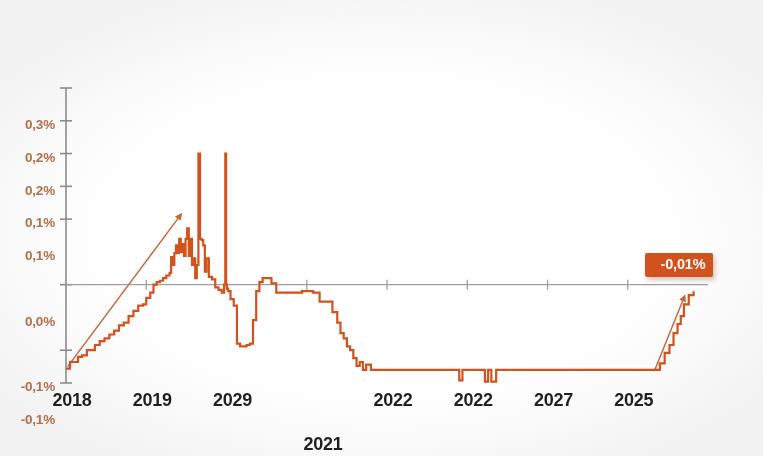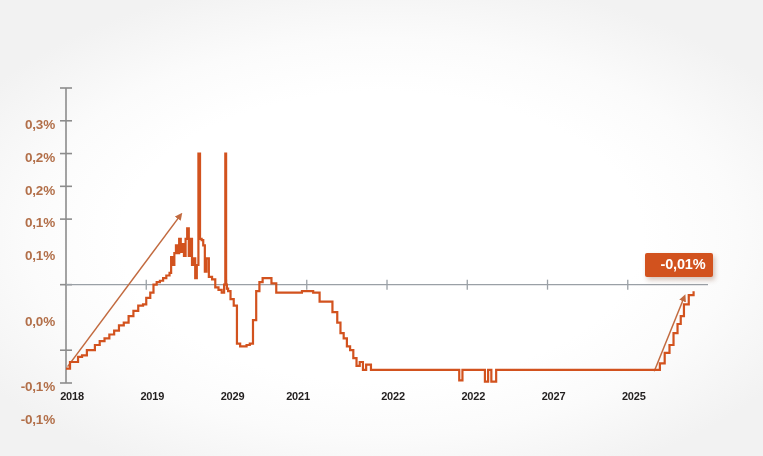--- a/index.html
+++ b/index.html
@@ -55,21 +55,21 @@
     left: 8px;
     top: 0;
     width: 47px;
     height: 456px;
     margin-top: 36px;
   }
   .xtick-label {
     position: absolute;
     top: 390px;
     text-align: center;
-    font-size: 11px;
+    font-size: 18px;
     font-weight: bold;
     color: #221f1f;
     letter-spacing: -0.2px;
     transform: translateX(-50%);
     white-space: nowrap;
   }
   #value-badge {
     position: absolute;
     background: #d2521e;
     color: #ffffff;
@@ -133,21 +133,21 @@
       </g>
     <g id="series-layer">
         <path d="M66.00,368.58L70.01,368.58L70.01,362.02L74.03,362.02L74.03,362.02L78.04,362.02L78.04,356.78L82.05,356.78L82.05,355.47L86.87,355.47L86.87,350.22L90.08,350.22L90.08,350.22L94.89,350.22L94.89,344.98L99.71,344.98L99.71,341.04L104.52,341.04L104.52,338.42L109.34,338.42L109.34,334.49L114.15,334.49L114.15,330.56L118.97,330.56L118.97,325.31L123.78,325.31L123.78,322.69L128.60,322.69L128.60,316.13L133.41,316.13L133.41,310.89L138.23,310.89L138.23,305.64L143.04,305.64L143.04,304.33L146.25,304.33L146.25,297.78L150.27,297.78L150.27,292.53L153.48,292.53L153.48,284.67L156.69,284.67L156.69,282.04L159.90,282.04L159.90,280.73L163.11,280.73L163.11,278.11L166.32,278.11L166.32,275.49L169.53,275.49L169.53,272.87L171.13,272.87L171.13,257.13L172.74,257.13L172.74,265.00L174.34,265.00L174.34,253.20L175.95,253.20L175.95,245.33L177.55,245.33L177.55,253.20L179.16,253.20L179.16,238.78L180.76,238.78L180.76,251.89L182.37,251.89L182.37,244.02L183.97,244.02L183.97,255.82L185.58,255.82L185.58,238.78L187.18,238.78L187.18,228.29L188.79,228.29L188.79,255.82L190.39,255.82L190.39,238.78L192.00,238.78L192.00,265.00L193.60,265.00L193.60,258.44L195.21,258.44L195.21,278.11L196.81,278.11L196.81,265.00L198.42,265.00L198.42,153.56L200.02,153.56L200.02,238.78L201.63,238.78L201.63,240.09L203.23,240.09L203.23,245.33L204.84,245.33L204.84,271.56L206.44,271.56L206.44,258.44L208.85,258.44L208.85,276.80L212.06,276.80L212.06,279.42L215.27,279.42L215.27,287.29L218.48,287.29L218.48,289.91L221.69,289.91L221.69,292.53L224.10,292.53L224.10,284.67L225.30,284.67L225.30,153.56L226.11,153.56L226.11,284.67L226.91,284.67L226.91,288.60L228.11,288.60L228.11,291.22L230.52,291.22L230.52,299.09L233.73,299.09L233.73,305.64L236.94,305.64L236.94,343.67L240.15,343.67L240.15,346.29L243.36,346.29L243.36,346.29L246.57,346.29L246.57,344.98L249.78,344.98L249.78,343.67L252.99,343.67L252.99,320.07L256.20,320.07L256.20,291.22L259.41,291.22L259.41,282.04L262.62,282.04L262.62,278.11L266.63,278.11L266.63,278.11L271.45,278.11L271.45,283.36L276.26,283.36L276.26,292.53L282.68,292.53L282.68,292.53L289.10,292.53L289.10,292.53L295.52,292.53L295.52,292.53L301.94,292.53L301.94,291.22L306.76,291.22L306.76,291.22L313.18,291.22L313.18,292.53L319.60,292.53L319.60,301.71L326.02,301.71L326.02,301.71L332.44,301.71L332.44,312.20L337.26,312.20L337.26,322.69L340.47,322.69L340.47,333.18L343.68,333.18L343.68,338.42L346.89,338.42L346.89,346.29L350.10,346.29L350.10,350.22L353.31,350.22L353.31,358.09L356.52,358.09L356.52,365.96L359.73,365.96L359.73,362.02L362.94,362.02L362.94,369.89L366.15,369.89L366.15,364.64L370.96,364.64L370.96,369.89L377.38,369.89L377.38,369.89L383.80,369.89L383.80,369.89L395.04,369.89L395.04,369.89L411.09,369.89L411.09,369.89L427.14,369.89L427.14,369.89L443.19,369.89L443.19,369.89L456.03,369.89L456.03,369.89L459.24,369.89L459.24,380.38L462.45,380.38L462.45,369.89L465.66,369.89L465.66,369.89L471.28,369.89L471.28,369.89L480.11,369.89L480.11,369.89L484.92,369.89L484.92,381.69L488.13,381.69L488.13,369.89L491.34,369.89L491.34,381.69L496.16,381.69L496.16,369.89L507.39,369.89L507.39,369.89L523.44,369.89L523.44,369.89L539.49,369.89L539.49,369.89L555.54,369.89L555.54,369.89L571.59,369.89L571.59,369.89L587.65,369.89L587.65,369.89L603.70,369.89L603.70,369.89L619.75,369.89L619.75,369.89L631.78,369.89L631.78,369.89L643.82,369.89L643.82,369.89L654.26,369.89L654.26,369.89L659.87,369.89L659.87,363.33L664.69,363.33L664.69,352.84L669.50,352.84L669.50,344.98L673.52,344.98L673.52,333.18L677.53,333.18L677.53,324.00L680.74,324.00L680.74,316.13L683.95,316.13L683.95,304.33L688.76,304.33L688.76,295.16L693.58,295.16L693.58,291.22" fill="none" stroke="#d2521e" stroke-width="2.2" stroke-linejoin="miter" stroke-linecap="butt"></path>
       </g>
   </svg>
 
   <div id="xtick-labels">
       <div class="xtick-label" style="left: 72px; color: rgb(34, 31, 31);">2018</div>
       <div class="xtick-label" style="left: 152.253px; color: rgb(34, 31, 31);">2019</div>
       <div class="xtick-label" style="left: 232.506px; color: rgb(34, 31, 31);">2029</div>
-      <div class="xtick-label" style="left: 298px; color: rgb(34, 31, 31);">2021</div>
+      <div class="xtick-label" style="left: 323px; color: rgb(34, 31, 31); margin-top: 44px;">2021</div>
       <div class="xtick-label" style="left: 393.013px; color: rgb(34, 31, 31);">2022</div>
       <div class="xtick-label" style="left: 473.266px; color: rgb(34, 31, 31);">2022</div>
       <div class="xtick-label" style="left: 553.519px; color: rgb(34, 31, 31);">2027</div>
       <div class="xtick-label" style="left: 633.772px; color: rgb(34, 31, 31);">2025</div>
     </div>
 
   <div id="value-badge" style="left: 644.58px; top: 252.533px; background: rgb(210, 82, 30); color: rgb(255, 255, 255);">-0,01%</div>
 
 </div>
 

